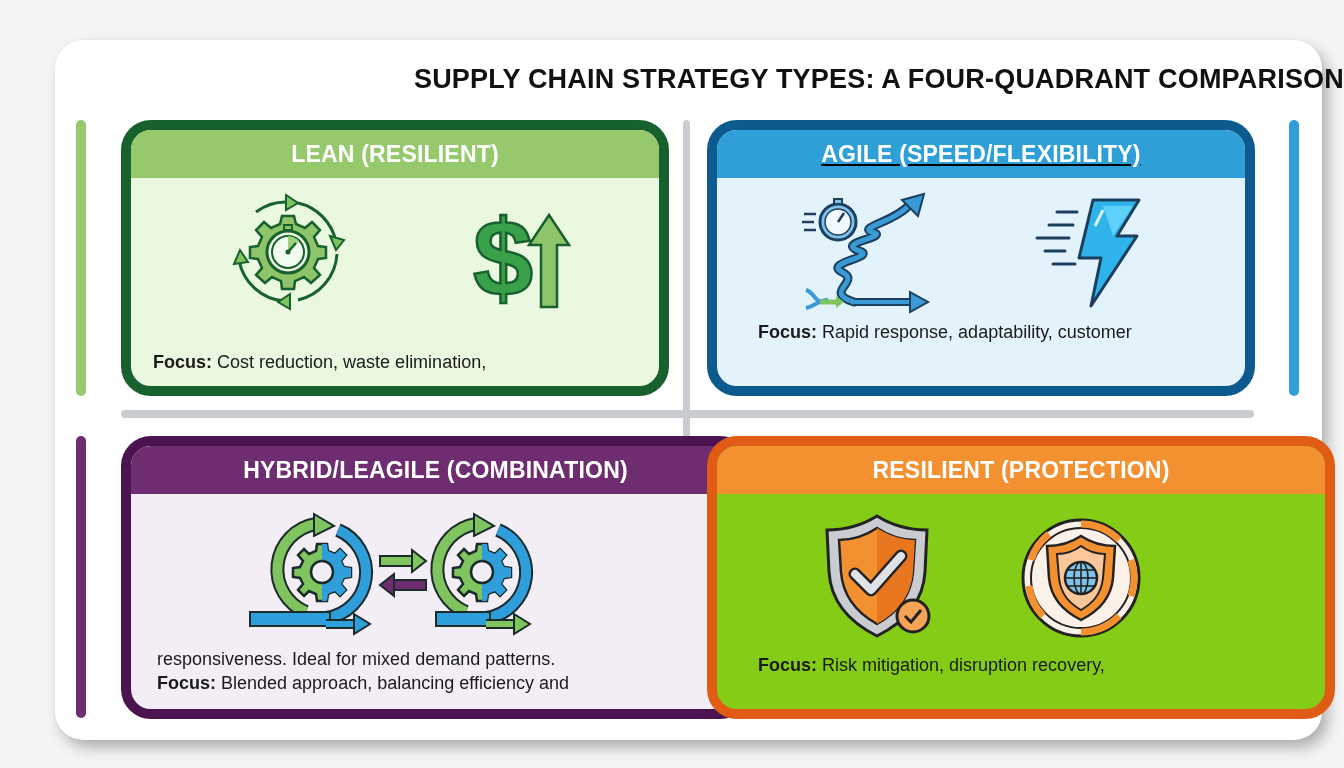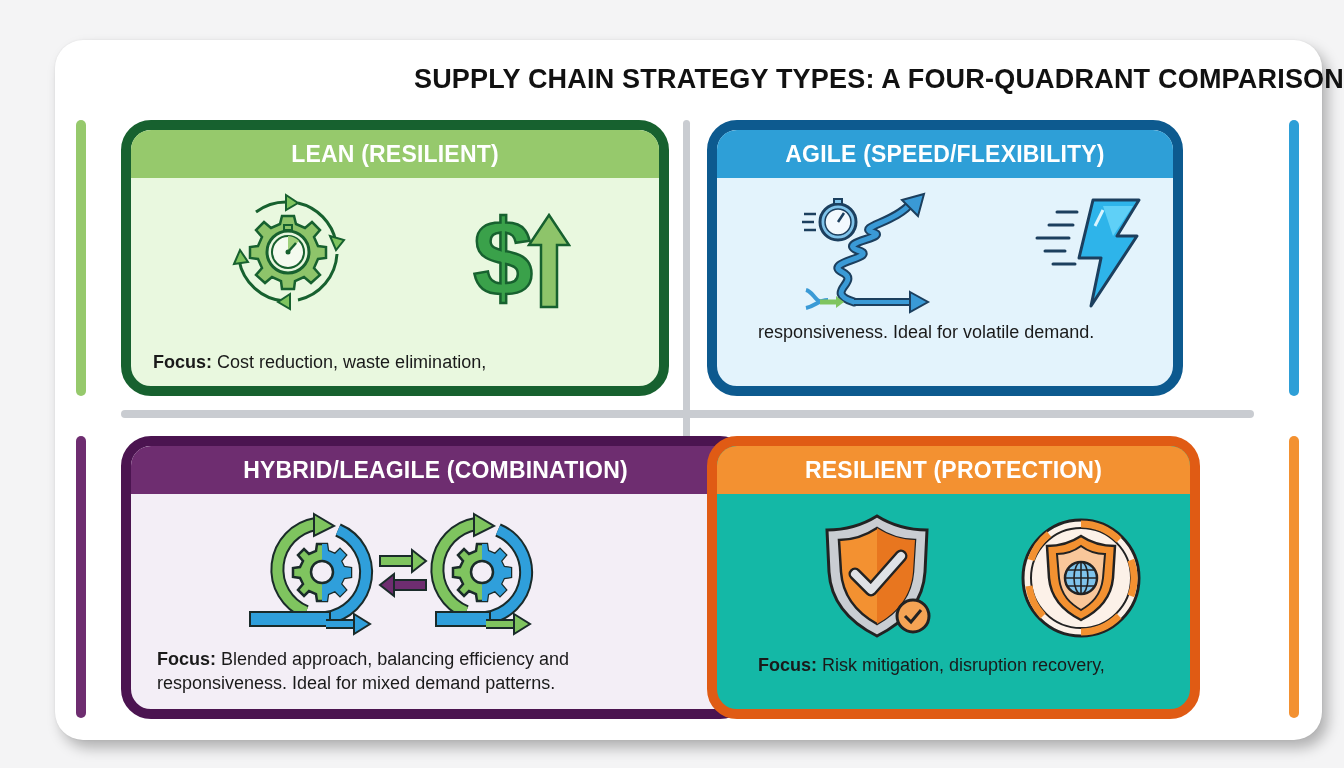--- a/index.html
+++ b/index.html
@@ -79,21 +79,21 @@
 
   <svg class="icon-slot" style="left:340px; top:65px;" width="100" height="120" viewBox="0 0 100 120">
     <text x="2" y="100" font-family="Liberation Sans, sans-serif" font-weight="bold" font-size="108" fill="#3aa14a" stroke="#17612f" stroke-width="2.5">$</text>
     <polygon points="78,20 98,50 86,50 86,112 70,112 70,50 58,50" fill="#8ec46a" stroke="#17612f" stroke-width="2.5"></polygon>
   </svg>
   <div class="focus" style="left:22px; top:190px;margin-top:30px;">
     <div><b>Focus:</b> <span>Cost reduction, waste elimination,</span></div>
   </div>
 </div>
 
-<div class="quad" style="left:707px; top:120px; width:476px; height:276px; border-color:#0d5a8f; background:#e3f3fc;">
+<div class="quad" style="left:707px; top:120px; width:548px; height:276px; border-color:#0d5a8f; background:#e3f3fc;text-decoration:underline;">
   <div class="quad-header" style="background:#2e9fd7;">
     <span>AGILE (SPEED/FLEXIBILITY)</span>
   </div>
   <svg class="icon-slot" style="left:85px; top:62px;" width="140" height="125" viewBox="0 0 140 125">
     <g stroke="#1c3f5e" stroke-width="2.5" fill="none">
       <line x1="2" y1="22" x2="14" y2="22"></line>
         <line x1="0" y1="30" x2="12" y2="30"></line>
         <line x1="2" y1="38" x2="14" y2="38"></line>
     </g>
     <circle cx="36" cy="30" r="18" fill="#7fc3ea" stroke="#1c3f5e" stroke-width="3"></circle>
@@ -117,21 +117,21 @@
       <line x1="16" y1="29" x2="40" y2="29"></line>
       <line x1="4" y1="42" x2="36" y2="42"></line>
       <line x1="12" y1="55" x2="32" y2="55"></line>
       <line x1="20" y1="68" x2="42" y2="68"></line>
     </g>
     <polygon points="60,4 106,4 84,40 104,40 58,110 68,62 46,62" fill="#2eb4ea" stroke="#1c3f5e" stroke-width="3" stroke-linejoin="round"></polygon>
     <polygon points="70,10 100,10 80,40" fill="#5fd0f7"></polygon>
     <line x1="70" y1="14" x2="62" y2="30" stroke="#d9f4ff" stroke-width="3"></line>
   </svg>
   <div class="focus" style="left:41px; top:190px;">
-    <div>responsiveness. Ideal for volatile demand.</div>
+    <div><b>Focus:</b> <span>Rapid response, adaptability, customer</span></div>
   </div>
 </div>
 
 <div class="quad" style="left:121px; top:436px; width:629px; height:283px; border-color:#4b1450; background:#f3eef6;">
   <div class="quad-header" style="background:#6e2d70;">
     <span>HYBRID/LEAGILE (COMBINATION)</span>
   </div>
   <svg class="icon-slot" style="left:115px; top:66px;" width="340" height="130" viewBox="0 0 340 130">
     <defs>
       <g id="hgear">
@@ -166,26 +166,26 @@
       <path d="M92 18 A46 46 0 0 1 80 106" fill="none" stroke="#1a2b2a" stroke-width="14"></path>
       <path d="M92 18 A46 46 0 0 1 80 106" fill="none" stroke="#2f9fdb" stroke-width="10"></path>
       <rect x="30" y="100" width="54" height="14" fill="#2f9fdb" stroke="#1a2b2a" stroke-width="2"></rect>
       <path d="M80 112 L110 112" stroke="#1a2b2a" stroke-width="10"></path>
       <path d="M80 112 L110 112" stroke="#7fc45f" stroke-width="6"></path>
       <polygon points="108,102 124,112 108,122" fill="#7fc45f" stroke="#1a2b2a" stroke-width="2"></polygon>
       <use href="#hgear" x="76" y="60"></use>
     </g>
   </svg>
   <div class="focus" style="left:26px; top:201px;">
+    <div>responsiveness. Ideal for mixed demand patterns.</div>
     <div><b>Focus:</b> <span>Blended approach, balancing efficiency and</span></div>
-    <div>responsiveness. Ideal for mixed demand patterns.</div>
-  </div>
-</div>
-
-<div class="quad" style="left:707px; top:436px; width:493px; height:283px; border-color:#e05b14; background:#14b8a6;">
+  </div>
+</div>
+
+<div class="quad" style="left:707px; top:436px; width:628px; height:283px; border-color:#e05b14; background:#84cc16;">
   <div class="quad-header" style="background:#f39131;">
     <span>RESILIENT (PROTECTION)</span>
   </div>
   <svg class="icon-slot" style="left:106px; top:66px;" width="120" height="130" viewBox="0 0 120 130">
     <path d="M54 4 C 38 14, 20 18, 4 18 L 6 60 C 8 92, 30 112, 54 124 C 78 112, 100 92, 102 60 L 104 18 C 88 18, 70 14, 54 4 Z" fill="#c9cdd2" stroke="#222" stroke-width="3"></path>
     <path d="M54 16 C 42 24, 28 28, 16 28 L 18 60 C 20 86, 36 102, 54 112 C 72 102, 88 86, 90 60 L 92 28 C 80 28, 66 24, 54 16 Z" fill="#f39131" stroke="#222" stroke-width="2.5"></path>
     <path d="M54 16 C 66 24, 80 28, 92 28 L 90 60 C 88 86, 72 102, 54 112 Z" fill="#e8761f"></path>
     <polyline points="32,62 48,78 78,44" fill="none" stroke="#222" stroke-width="13" stroke-linecap="round" stroke-linejoin="round"></polyline>
     <polyline points="32,62 48,78 78,44" fill="none" stroke="#dfe2e6" stroke-width="8" stroke-linecap="round" stroke-linejoin="round"></polyline>
     <circle cx="90" cy="104" r="16" fill="#f5a354" stroke="#222" stroke-width="3"></circle>

